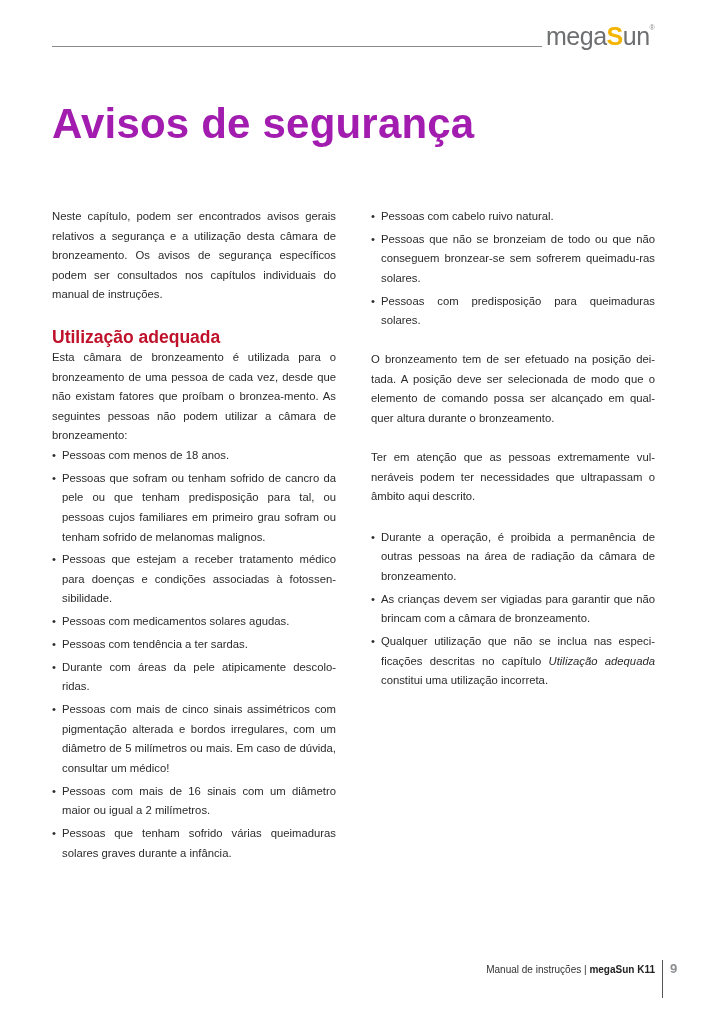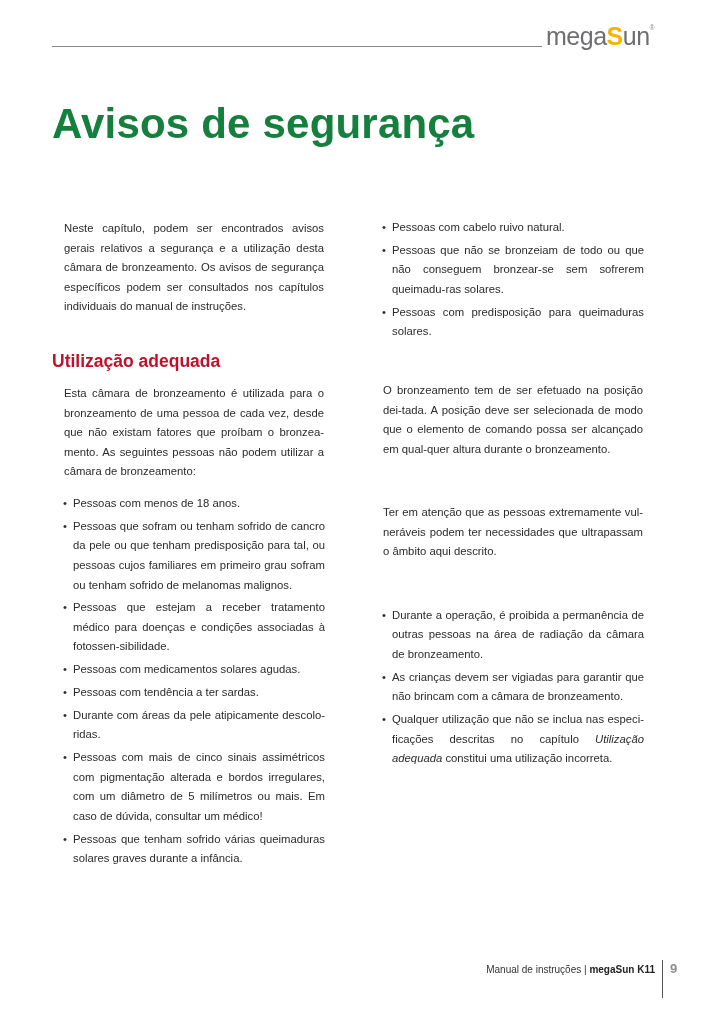--- a/index.html
+++ b/index.html
@@ -12,36 +12,36 @@
     background: #8a8a8a;
   }
   .logo {
     position: absolute; left: 546px; top: 22px; font-size: 25px;
     color: #6e6f71; letter-spacing: -0.5px; font-family: "Liberation Sans", sans-serif;
   }
   .logo .sun-s { color: #f5b400; font-weight: bold; }
   .logo .reg { font-size: 7px; vertical-align: top; position: relative; top: 2px; color: #888; }
   .page-title {
     position: absolute; left: 52px; top: 100px; margin: 0;
-    font-size: 42px; font-weight: bold; color: #15803d;
+    font-size: 42px; font-weight: bold; color: #a21caf;
     letter-spacing: 0.2px;
   }
   .col {
     position: absolute; top: 207px; width: 284px;
     font-size: 11.3px; line-height: 19.6px; color: #2b2b2b;
   }
   .col-left { left: 52px; }
   .col-right { left: 371px; }
-  p { margin: 12px; text-align: justify; }
+  p { margin: 0; text-align: justify; }
   .spacer { height: 19.6px; }
   h2 {
     margin: 0; font-size: 17.5px; font-weight: bold; color: #c0112b;
     line-height: 22px;
   }
-  ul { list-style: none; margin: 11px; padding: 0; }
+  ul { list-style: none; margin: 0; padding: 0; }
   li {
     position: relative; padding-left: 10px; text-align: justify;
     margin-bottom: 3.2px;
   }
   li::before {
     content: "\2022"; position: absolute; left: 0; top: 0; color: #2b2b2b;
   }
   .footer-text {
     position: absolute; right: 69px; top: 964px; font-size: 10px; color: #333;
   }
@@ -68,20 +68,21 @@
   <h2>Utilização adequada</h2>
   <p>Esta câmara de bronzeamento é utilizada para o bronzeamento de uma pessoa de cada vez, desde que não existam fatores que proíbam o bronzea-mento. As seguintes pessoas não podem utilizar a câmara de bronzeamento:</p>
   <ul>
     <li>Pessoas com menos de 18 anos.</li>
     <li>Pessoas que sofram ou tenham sofrido de cancro da pele ou que tenham predisposição para tal, ou pessoas cujos familiares em primeiro grau sofram ou tenham sofrido de melanomas malignos.</li>
     <li>Pessoas que estejam a receber tratamento médico para doenças e condições associadas à fotossen-sibilidade.</li>
     <li>Pessoas com medicamentos solares agudas.</li>
     <li>Pessoas com tendência a ter sardas.</li>
     <li>Durante com áreas da pele atipicamente descolo-ridas.</li>
     <li>Pessoas com mais de cinco sinais assimétricos com pigmentação alterada e bordos irregulares, com um diâmetro de 5 milímetros ou mais. Em caso de dúvida, consultar um médico!</li>
+    <li>Pessoas com mais de 16 sinais com um diâmetro maior ou igual a 2 milímetros.</li>
     <li>Pessoas que tenham sofrido várias queimaduras solares graves durante a infância.</li>
   </ul>
 </div>
 
 <div class="col col-right">
   <ul>
     <li>Pessoas com cabelo ruivo natural.</li>
     <li>Pessoas que não se bronzeiam de todo ou que não conseguem bronzear-se sem sofrerem queimadu-ras solares.</li>
     <li>Pessoas com predisposição para queimaduras solares.</li>
   </ul>

